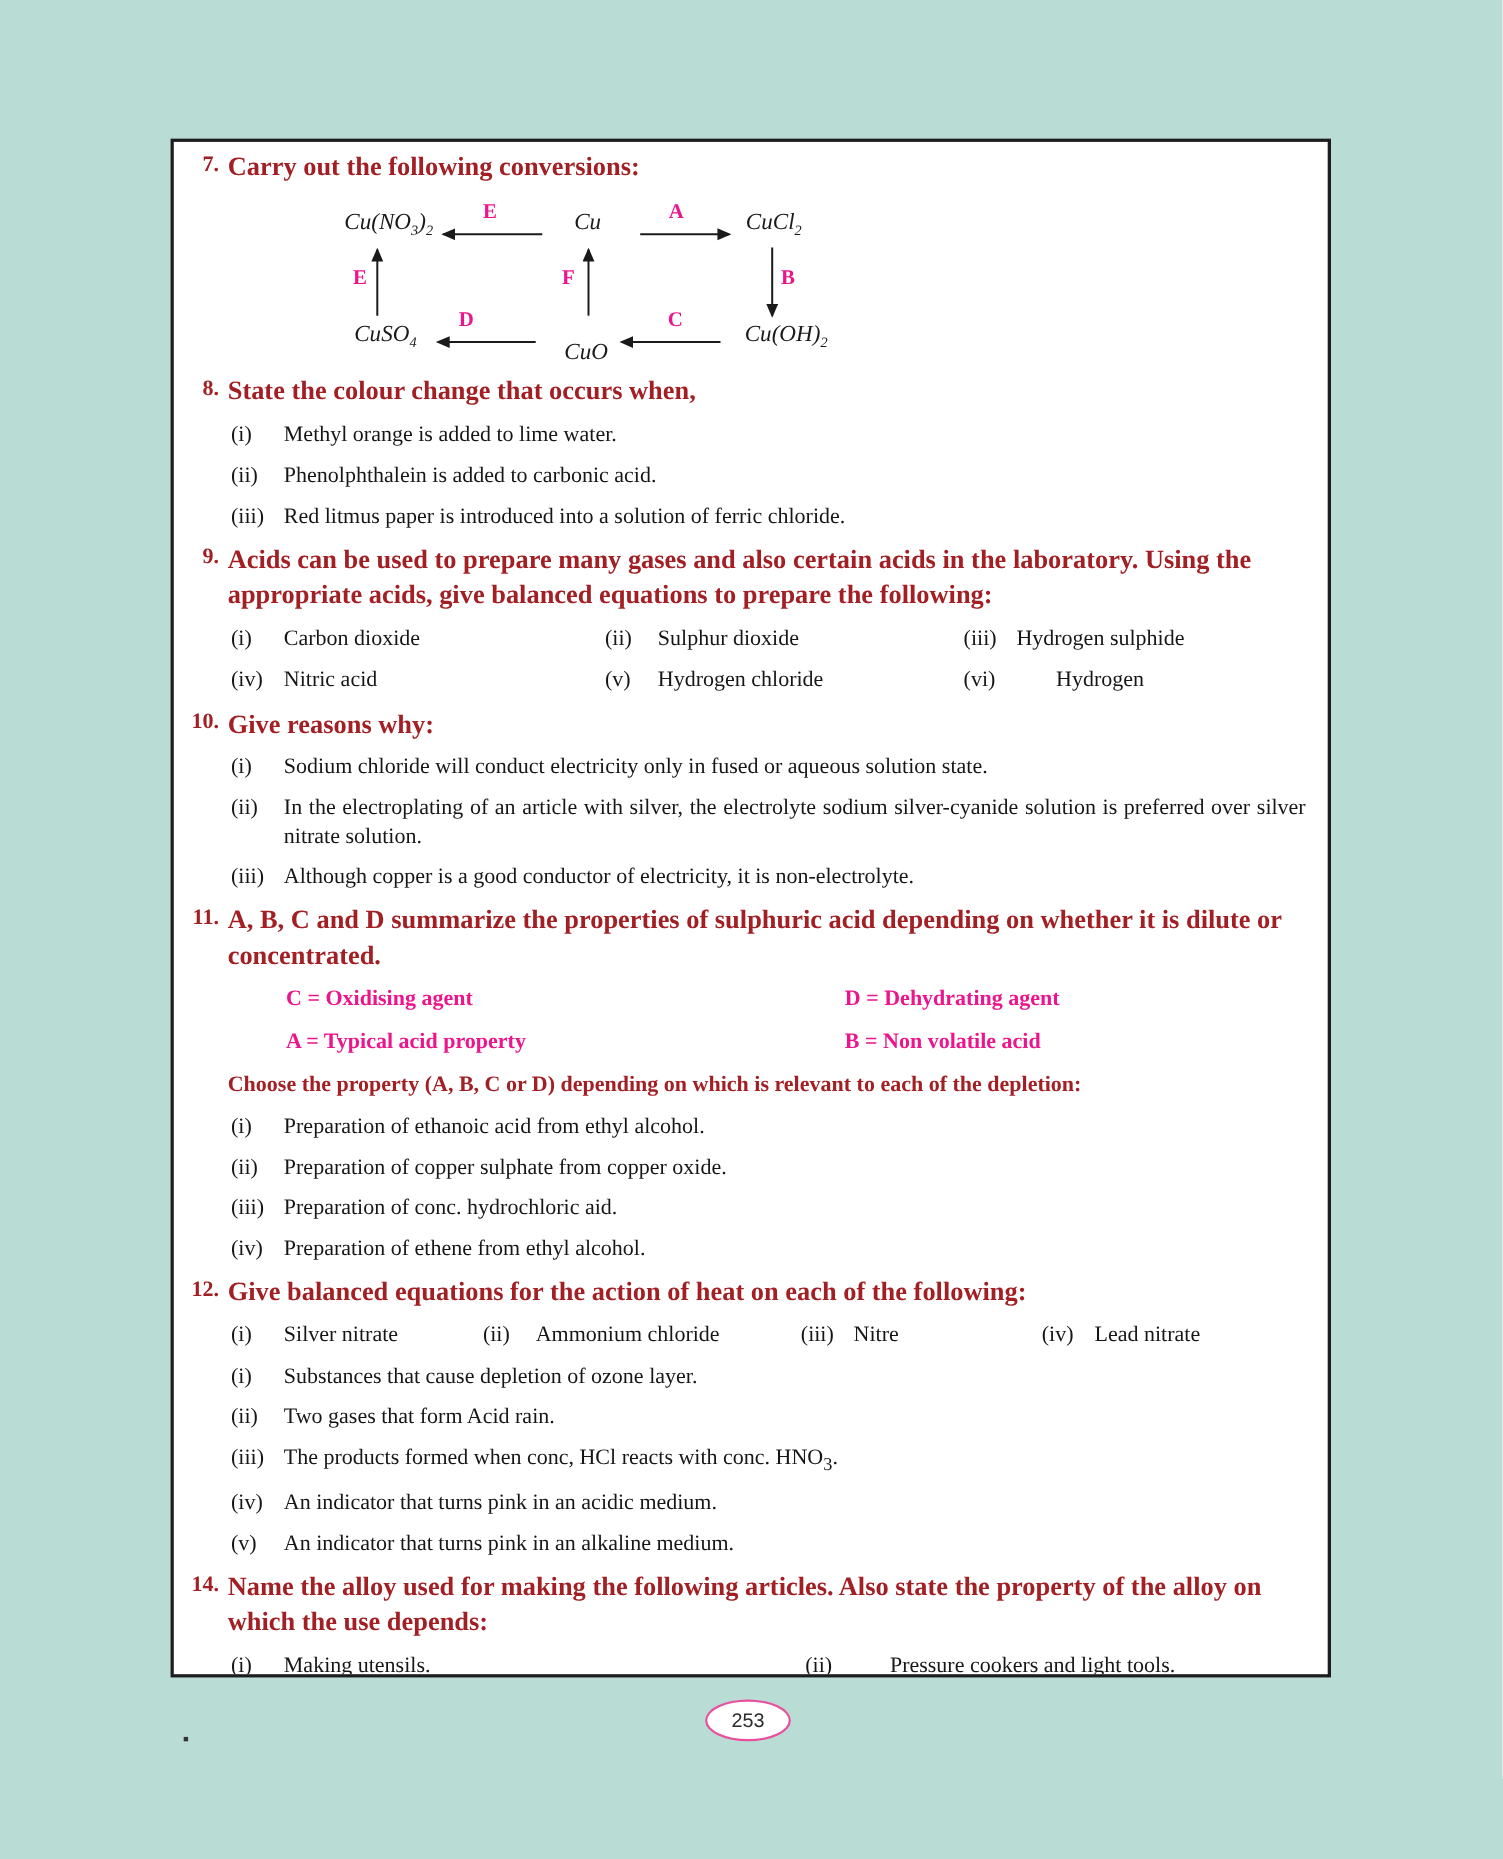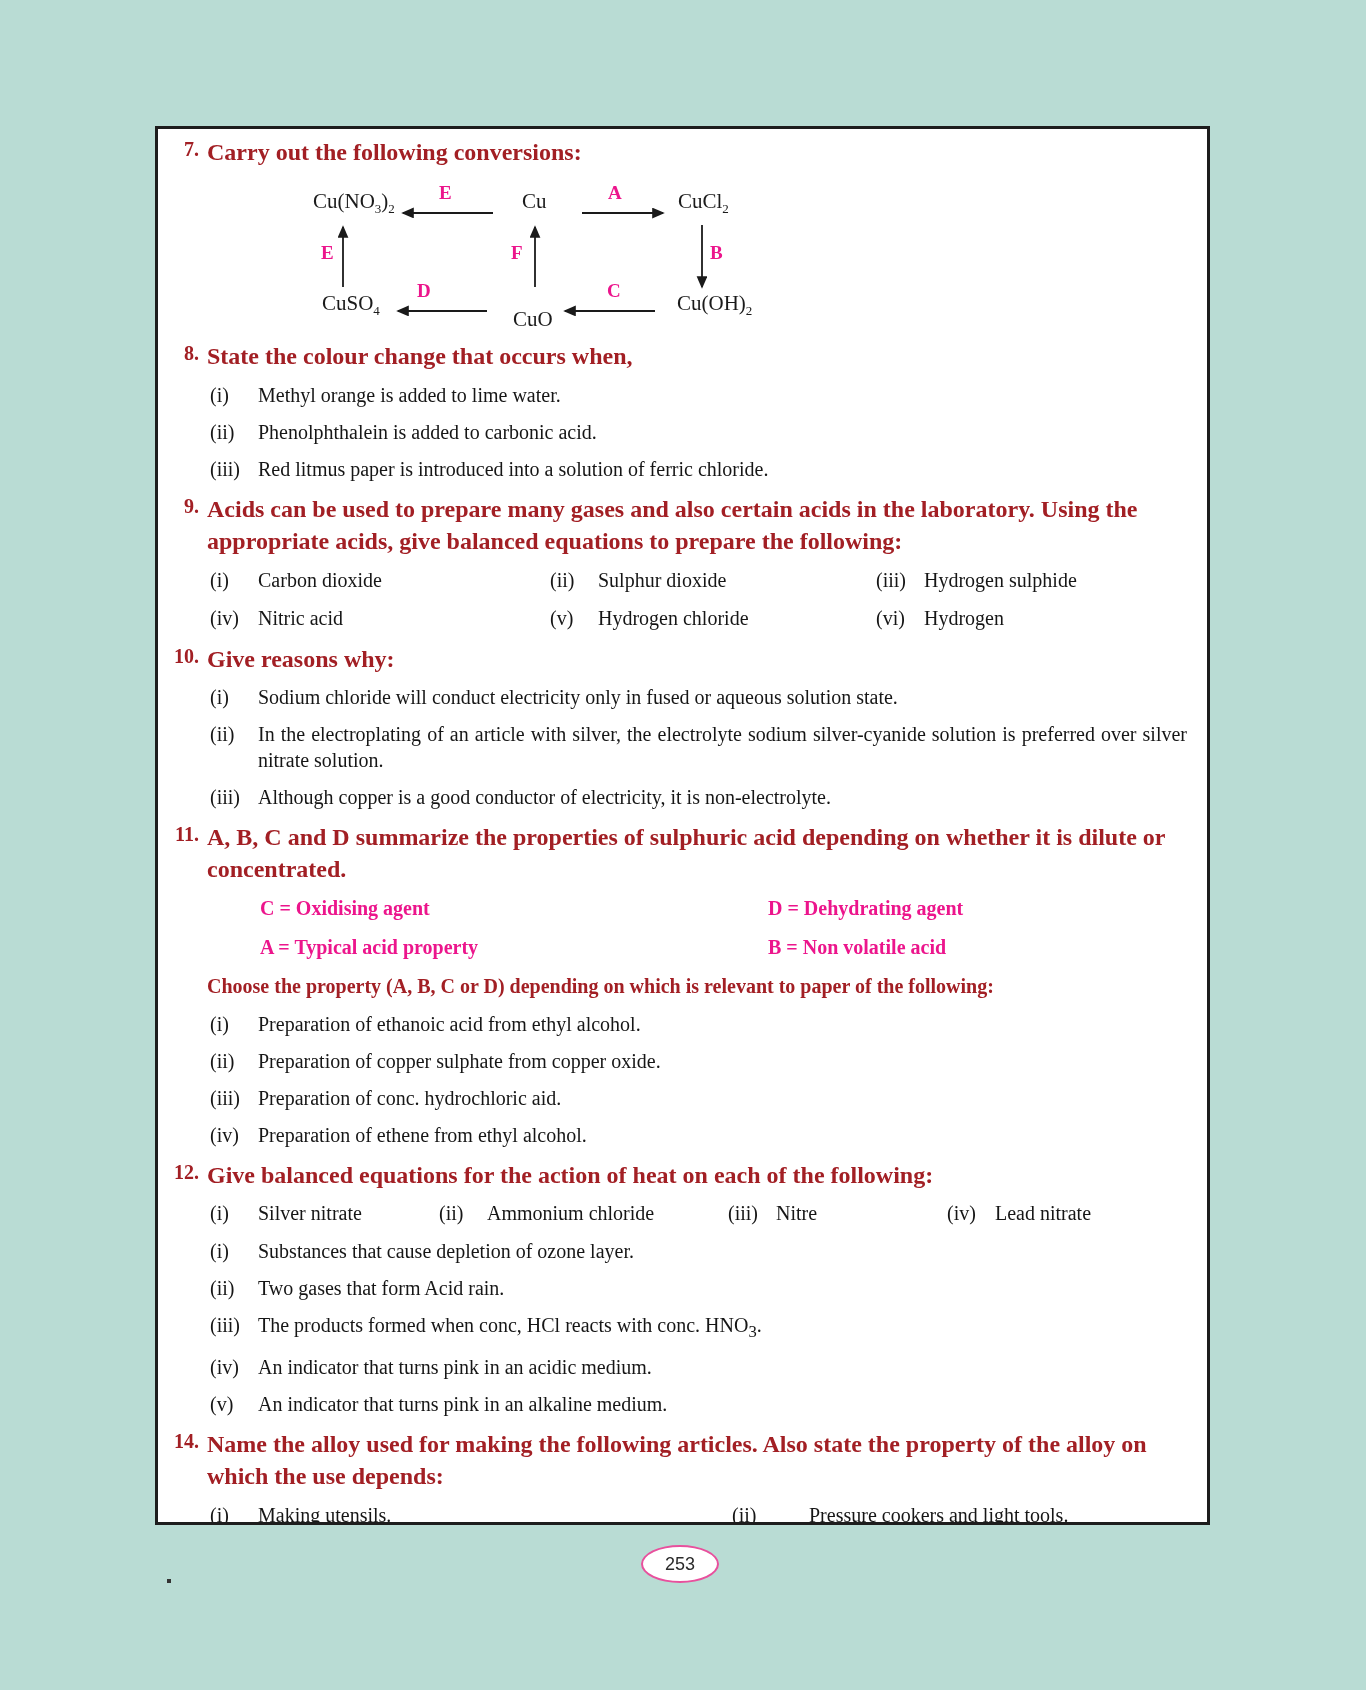--- a/index.html
+++ b/index.html
@@ -36,21 +36,21 @@
   .grid-cell{display:flex;}
   .cell-label{display:inline-block;}
   .opt-row{display:flex; padding-left:88px; margin-bottom:13px;}
   .opt{
     color:var(--pink,#ec158c); font-weight:bold; font-size:20px; line-height:1.3;
   }
   .opt.first{flex:0 0 508px;}
   .diagram{position:relative; width:480px; height:150px; margin:4px 0 6px 141px;}
   .diagram svg{position:absolute; left:0; top:0;}
   .d-node{
-    position:absolute; font-size:21px; color:#1a1a1a; white-space:nowrap; line-height:1;
+    position:absolute; font-size:21px; color:#1a1a1a; white-space:nowrap; line-height:1;font-style:italic;
   }
   .d-node sub{font-size:13px;}
   .d-label{
     position:absolute; font-size:19px; font-weight:bold; color:var(--pink,#ec158c); line-height:1;
   }
   #page-number-badge{
     position:absolute; left:641px; top:1545px; width:78px; height:38px;
     background:#ffffff; border:2px solid var(--ellipse,#e8509d); border-radius:50%;
     display:flex; align-items:center; justify-content:center;
     font-family:"Liberation Sans","DejaVu Sans",sans-serif;
@@ -141,21 +141,21 @@
           </div>
           <div class="grid-row">
             <div class="grid-cell" style="flex: 0 0 340px;">
               <span class="cell-label" style="flex: 0 0 48px;">(iv)</span>
               <span>Nitric acid</span>
             </div>
             <div class="grid-cell" style="flex: 0 0 326px;">
               <span class="cell-label" style="flex: 0 0 48px;">(v)</span>
               <span>Hydrogen chloride</span>
             </div>
-            <div class="grid-cell" style="flex: 1 1 0%;">
+            <div class="grid-cell" style="flex: 1 1 0%; gap: 36px;">
               <span class="cell-label" style="flex: 0 0 48px;">(vi)</span>
               <span>Hydrogen</span>
             </div>
           </div>
         </div>
         <div class="question">
           <div class="q-header">
             <span class="q-num">10.</span>
             <span class="q-title">Give reasons why:</span>
           </div>
@@ -178,21 +178,21 @@
             <span class="q-title">A, B, C and D summarize the properties of sulphuric acid depending on whether it is dilute or concentrated.</span>
           </div>
           <div class="opt-row">
             <span class="opt first">C = Oxidising agent</span>
             <span class="opt">D = Dehydrating agent</span>
           </div>
           <div class="opt-row">
             <span class="opt first">A = Typical acid property</span>
             <span class="opt">B = Non volatile acid</span>
           </div>
-          <div class="q-subtitle">Choose the property (A, B, C or D) depending on which is relevant to paper of the following:</div>
+          <div class="q-subtitle">Choose the property (A, B, C or D) depending on which is relevant to each of the depletion:</div>
           <div class="item-row">
             <span class="item-label">(i)</span>
             <span class="item-text">Preparation of ethanoic acid from ethyl alcohol.</span>
           </div>
           <div class="item-row">
             <span class="item-label">(ii)</span>
             <span class="item-text">Preparation of copper sulphate from copper oxide.</span>
           </div>
           <div class="item-row">
             <span class="item-label">(iii)</span>

